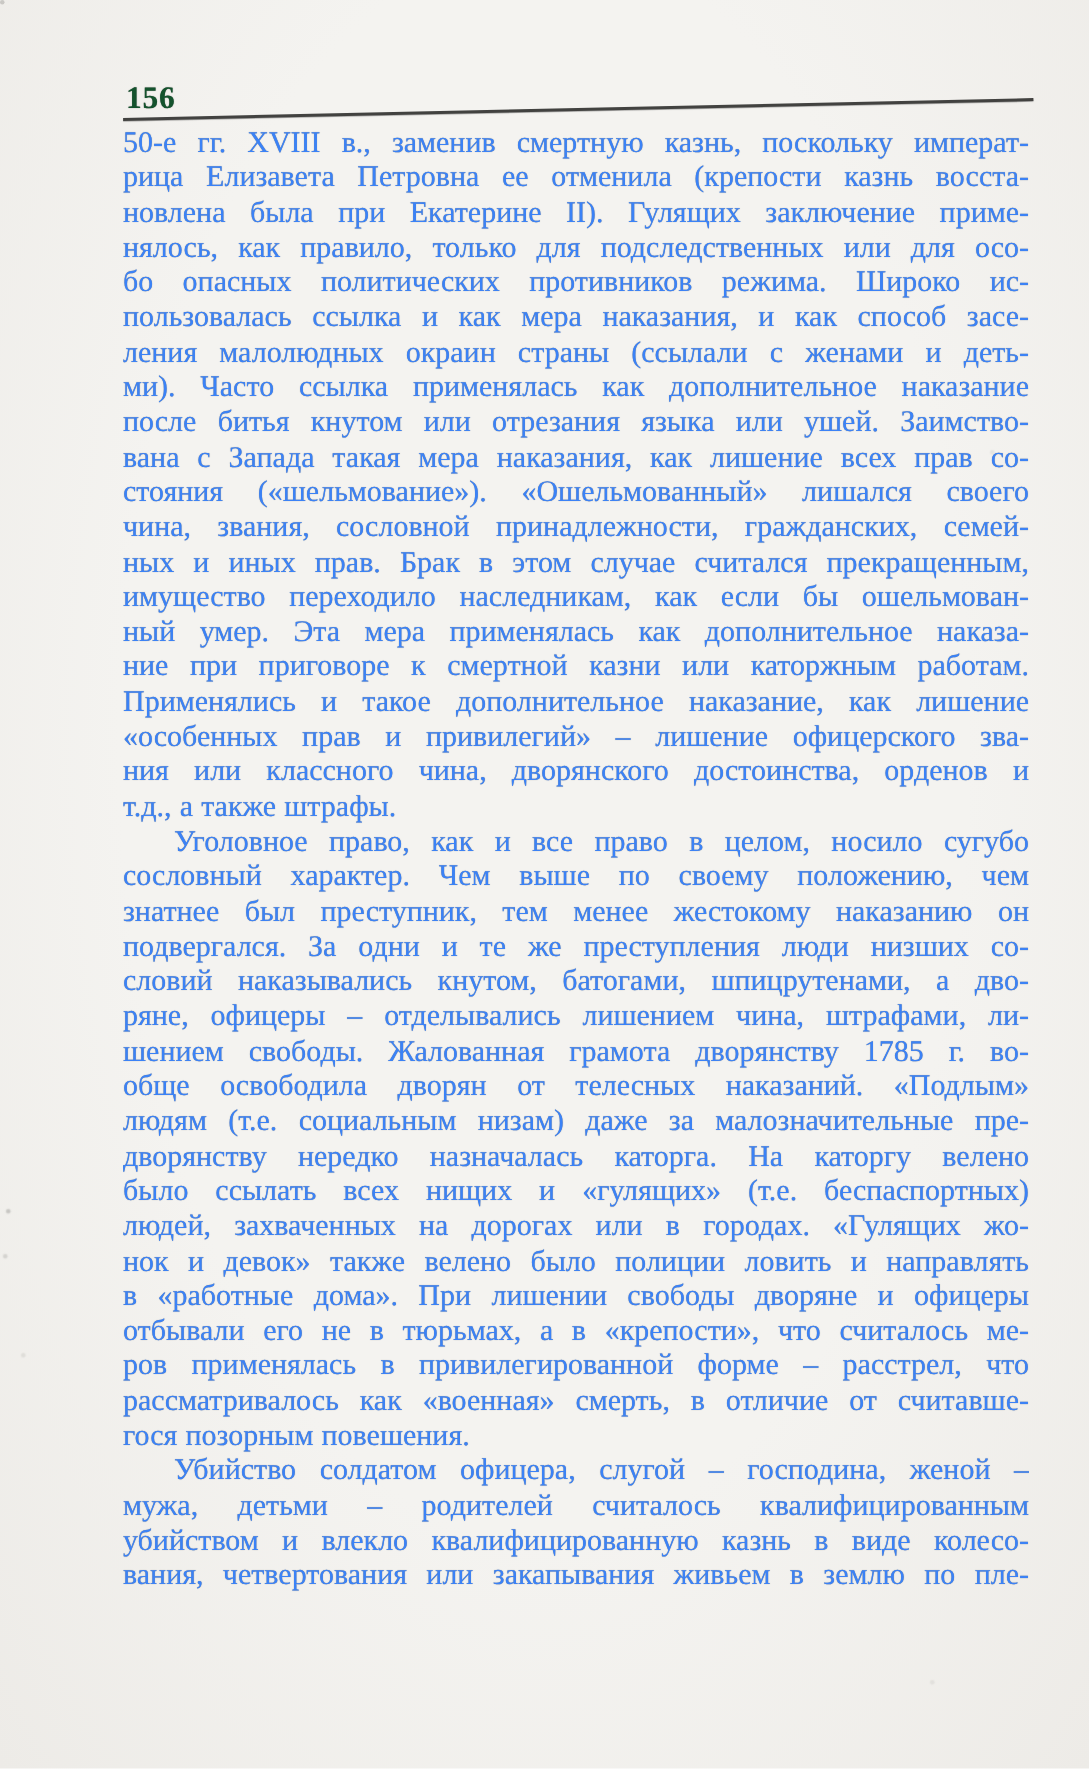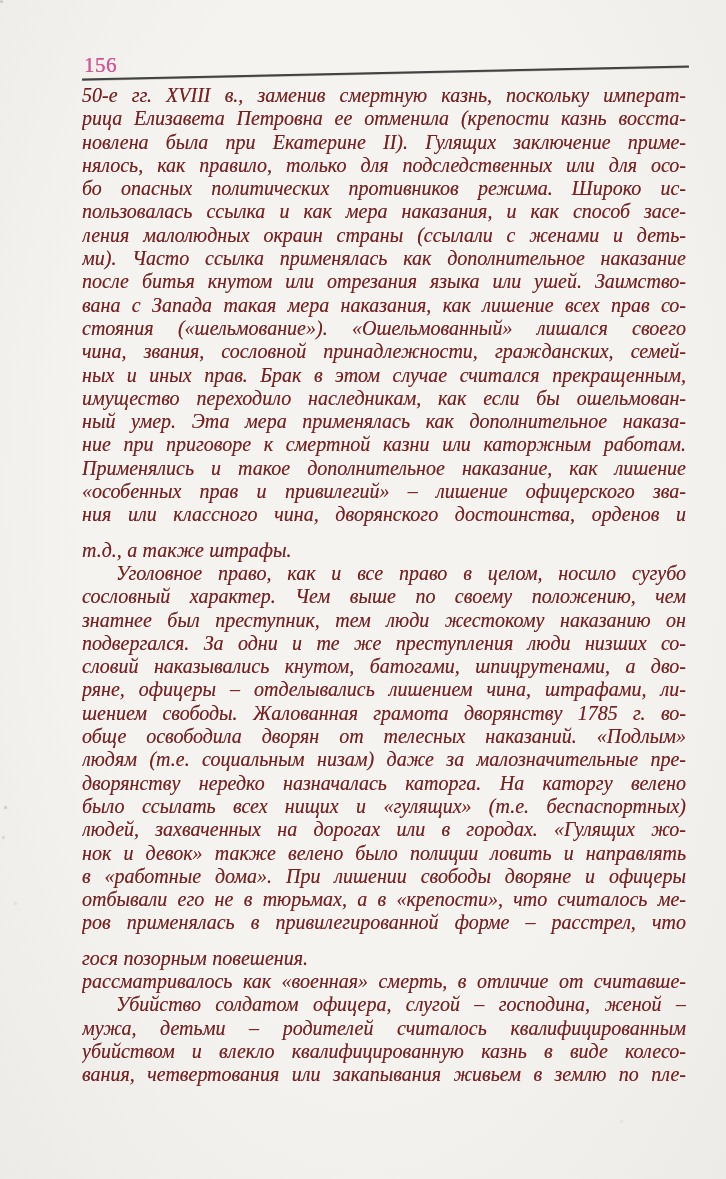--- a/index.html
+++ b/index.html
@@ -26,22 +26,22 @@
       2px 836px 1px rgba(110,110,105,0.22),
       14px 902px 1px rgba(120,120,115,0.15),
       660px 300px 1px rgba(120,120,115,0.12),
       620px 1120px 1px rgba(120,120,115,0.12);
   }
   .page-number {
     position: absolute;
     left: 84px;
     top: 53px;
     font-size: 21px;
-    font-weight: 400;
-    color: #ec4899;
+    font-weight: 700;
+    color: #14532d;
     letter-spacing: 0.5px;
     text-shadow: 0 0 0.6px rgba(30,30,30,0.6);
   }
   .header-rule {
     position: absolute;
     left: 82px;
     top: 72px;
     width: 607px;
     height: 2px;
     background: #424240;
@@ -49,34 +49,32 @@
     transform-origin: 50% 50%;
     box-shadow: 0 0.5px 0.5px rgba(60,60,60,0.4);
   }
   .text-block {
     position: absolute;
     left: 82px;
     top: 84px;
     width: 604px;
     font-size: 20px;
     line-height: 23.3px;
-    color: #7f1d1d;
+    color: #3b82f6;
     text-shadow: 0 0 0.55px rgba(35,35,35,0.55);
-    font-style: italic;
   }
   .line {
     height: 23.3px;
     overflow: hidden;
     text-align: justify;
     text-align-last: justify;
     word-spacing: 0.02em;
   }
   .line.noj {
     text-align-last: left;
-    margin-top: 12px;
   }
   .line.ind {
     text-indent: 34px;
   }
 </style>
 </head>
 <body>
 
 <div class="scan-speck"></div>
 
@@ -100,33 +98,33 @@
     <div class="line">ных и иных прав. Брак в этом случае считался прекращенным,</div>
     <div class="line">имущество переходило наследникам, как если бы ошельмован-</div>
     <div class="line">ный умер. Эта мера применялась как дополнительное наказа-</div>
     <div class="line">ние при приговоре к смертной казни или каторжным работам.</div>
     <div class="line">Применялись и такое дополнительное наказание, как лишение</div>
     <div class="line">«особенных прав и привилегий» – лишение офицерского зва-</div>
     <div class="line">ния или классного чина, дворянского достоинства, орденов и</div>
     <div class="line noj">т.д., а также штрафы.</div>
     <div class="line ind">Уголовное право, как и все право в целом, носило сугубо</div>
     <div class="line">сословный характер. Чем выше по своему положению, чем</div>
-    <div class="line">знатнее был преступник, тем люди жестокому наказанию он</div>
+    <div class="line">знатнее был преступник, тем менее жестокому наказанию он</div>
     <div class="line">подвергался. За одни и те же преступления люди низших со-</div>
     <div class="line">словий наказывались кнутом, батогами, шпицрутенами, а дво-</div>
     <div class="line">ряне, офицеры – отделывались лишением чина, штрафами, ли-</div>
     <div class="line">шением свободы. Жалованная грамота дворянству 1785 г. во-</div>
     <div class="line">обще освободила дворян от телесных наказаний. «Подлым»</div>
     <div class="line">людям (т.е. социальным низам) даже за малозначительные пре-</div>
     <div class="line">дворянству нередко назначалась каторга. На каторгу велено</div>
     <div class="line">было ссылать всех нищих и «гулящих» (т.е. беспаспортных)</div>
     <div class="line">людей, захваченных на дорогах или в городах. «Гулящих жо-</div>
     <div class="line">нок и девок» также велено было полиции ловить и направлять</div>
     <div class="line">в «работные дома». При лишении свободы дворяне и офицеры</div>
     <div class="line">отбывали его не в тюрьмах, а в «крепости», что считалось ме-</div>
     <div class="line">ров применялась в привилегированной форме – расстрел, что</div>
+    <div class="line">рассматривалось как «военная» смерть, в отличие от считавше-</div>
     <div class="line noj">гося позорным повешения.</div>
-    <div class="line">рассматривалось как «военная» смерть, в отличие от считавше-</div>
     <div class="line ind">Убийство солдатом офицера, слугой – господина, женой –</div>
     <div class="line">мужа, детьми – родителей считалось квалифицированным</div>
     <div class="line">убийством и влекло квалифицированную казнь в виде колесо-</div>
     <div class="line">вания, четвертования или закапывания живьем в землю по пле-</div>
   </div>
 
 </body></html>

